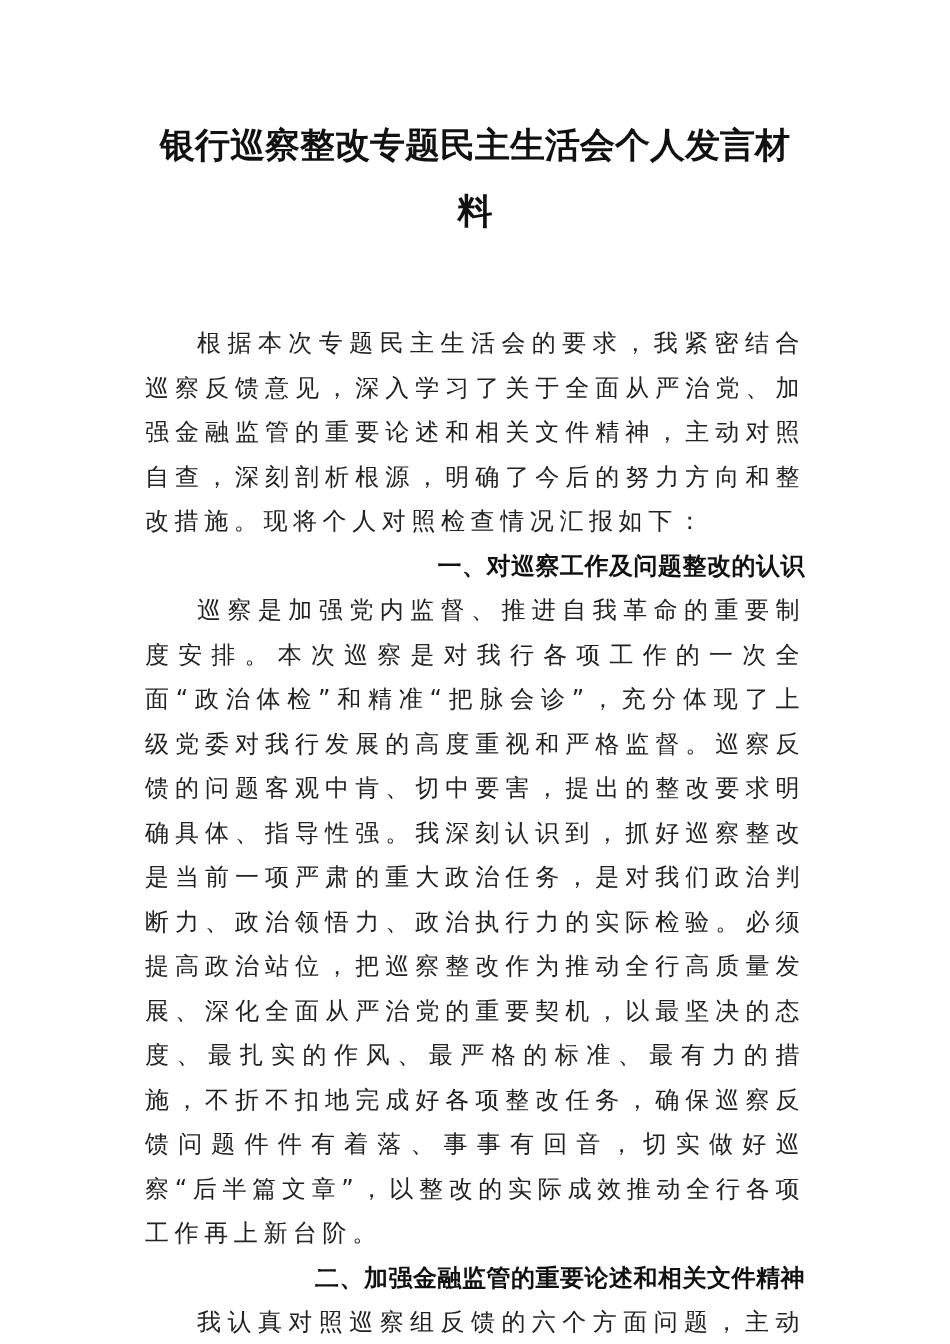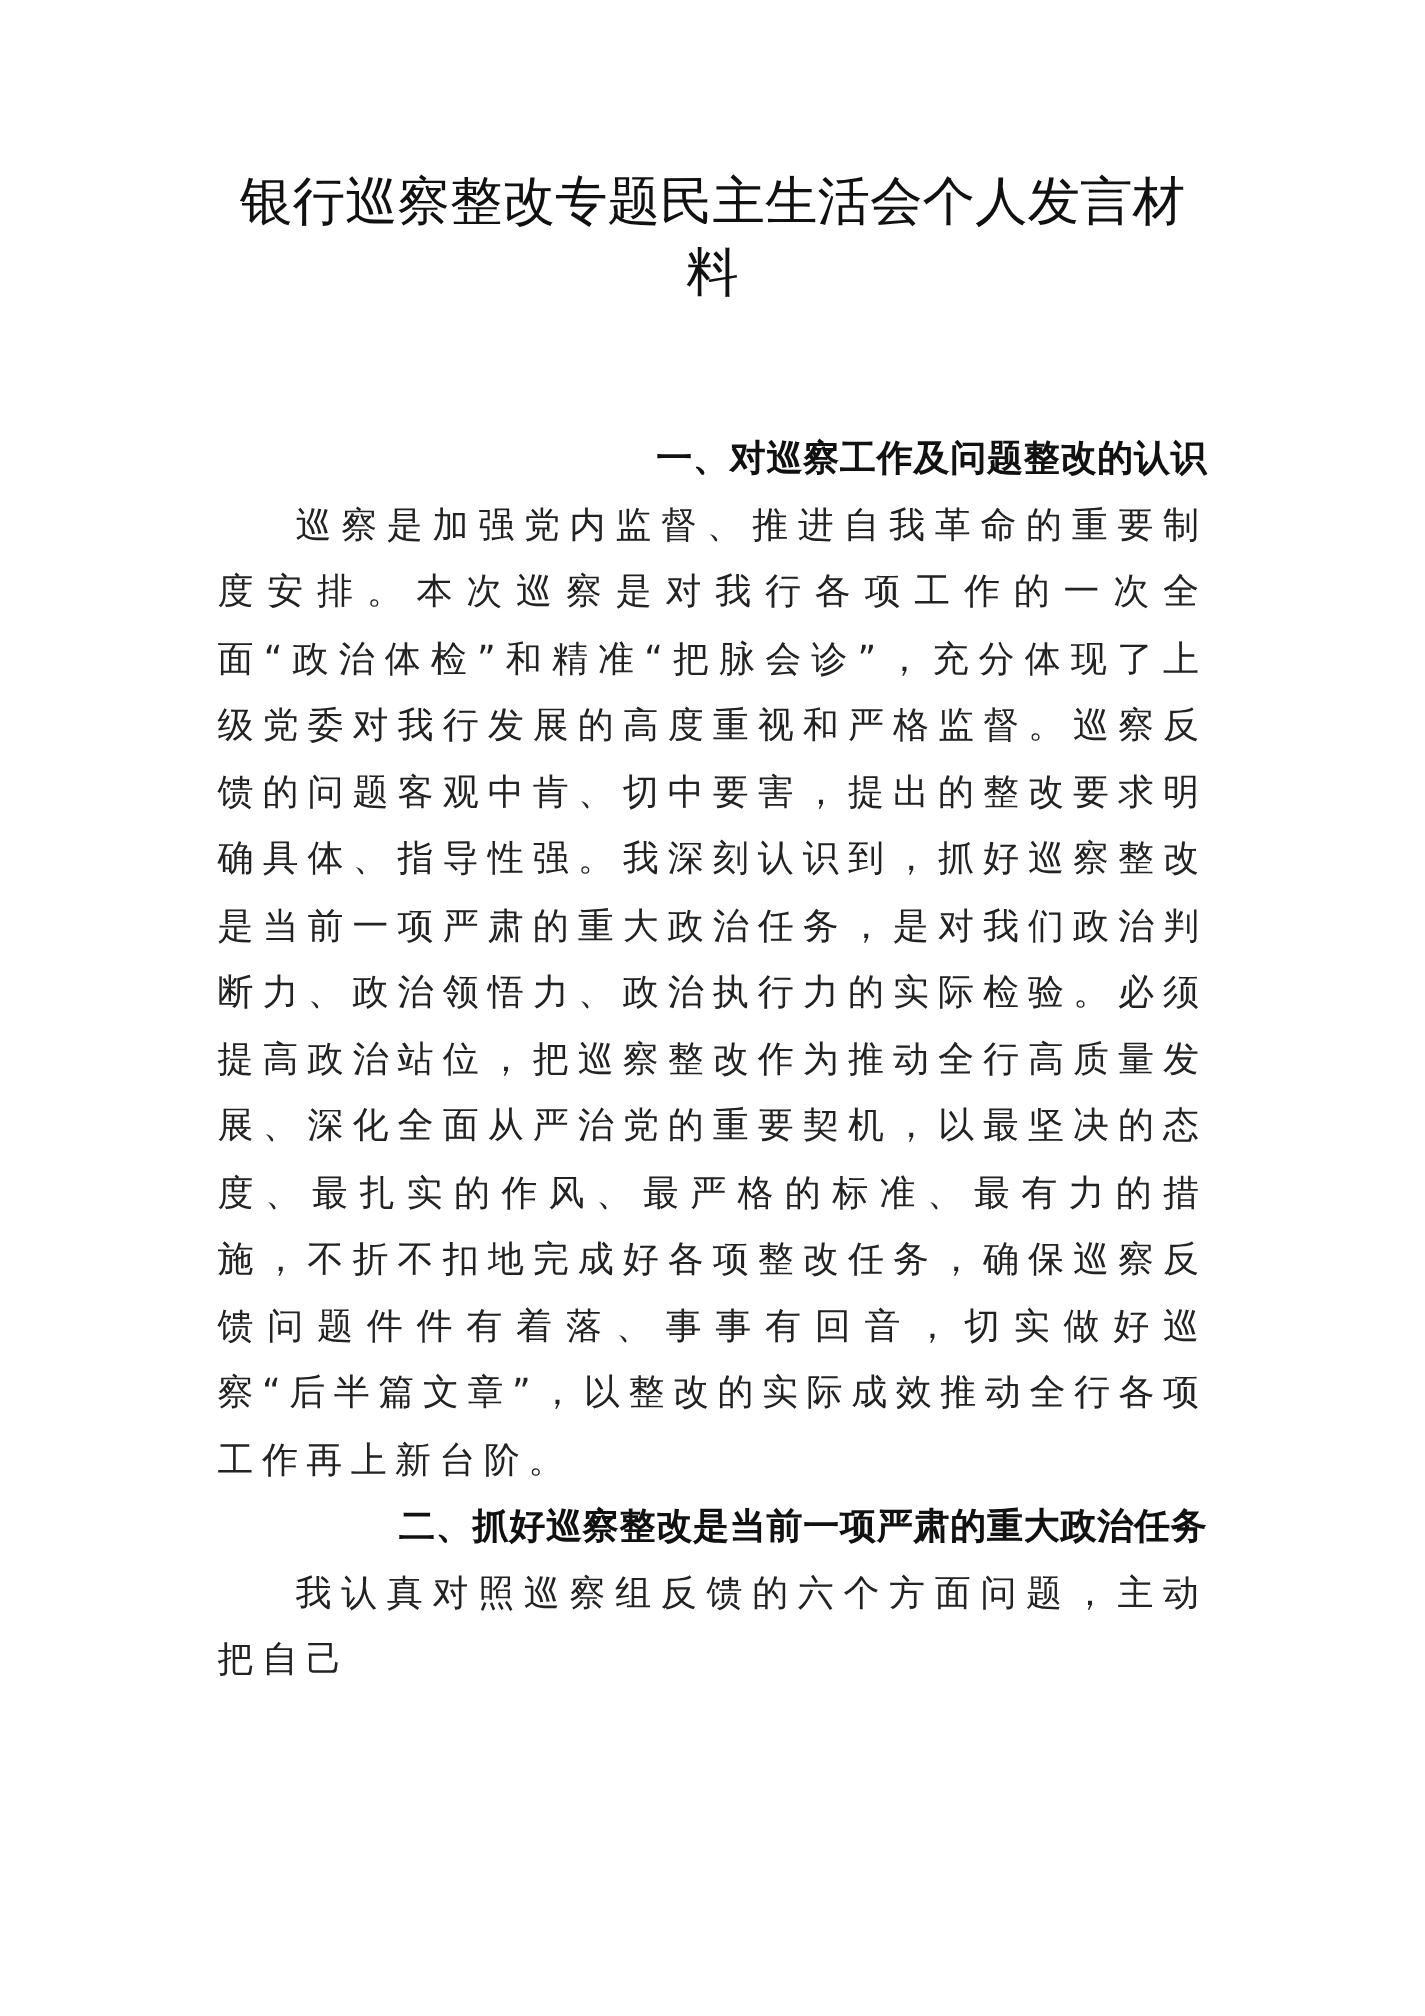--- a/index.html
+++ b/index.html
@@ -16,23 +16,23 @@
       color: #1a1a1a;
     }
     .page {
       position: absolute;
       left: 145px;
       top: 112px;
       width: 660px;
     }
     .title {
       font-family: "DejaVu Serif", serif;
-      font-weight: normal;
+      font-weight: bold;
       font-size: 35px;
-      line-height: 47px;
+      line-height: 66px;
       text-align: center;
       margin: 0;
       letter-spacing: 0px;
       color: #111111;
     }
     .body-text {
       margin-top: 77px;
     }
     .para {
       font-size: 24px;
@@ -56,18 +56,19 @@
       text-align: right;
     }
   </style>
 </head>
 <body>
 
 <div class="page">
   <h1 class="title">银行巡察整改专题民主生活会个人发言材料</h1>
 
   <div class="body-text">
+    <p class="para">根据本次专题民主生活会的要求，我紧密结合巡察反馈意见，深入学习了关于全面从严治党、加强金融监管的重要论述和相关文件精神，主动对照自查，深刻剖析根源，明确了今后的努力方向和整改措施。现将个人对照检查情况汇报如下：</p>
     <p class="heading">一、对巡察工作及问题整改的认识</p>
     <p class="para">巡察是加强党内监督、推进自我革命的重要制度安排。本次巡察是对我行各项工作的一次全面“政治体检”和精准“把脉会诊”，充分体现了上级党委对我行发展的高度重视和严格监督。巡察反馈的问题客观中肯、切中要害，提出的整改要求明确具体、指导性强。我深刻认识到，抓好巡察整改是当前一项严肃的重大政治任务，是对我们政治判断力、政治领悟力、政治执行力的实际检验。必须提高政治站位，把巡察整改作为推动全行高质量发展、深化全面从严治党的重要契机，以最坚决的态度、最扎实的作风、最严格的标准、最有力的措施，不折不扣地完成好各项整改任务，确保巡察反馈问题件件有着落、事事有回音，切实做好巡察“后半篇文章”，以整改的实际成效推动全行各项工作再上新台阶。</p>
-    <p class="heading">二、抓好巡察整改是当前一项严肃的重大政治任务</p>
+    <p class="heading">二、加强金融监管的重要论述和相关文件精神</p>
     <p class="para">我认真对照巡察组反馈的六个方面问题，主动把自己</p>
   </div>
 </div>
 
 </body></html>

